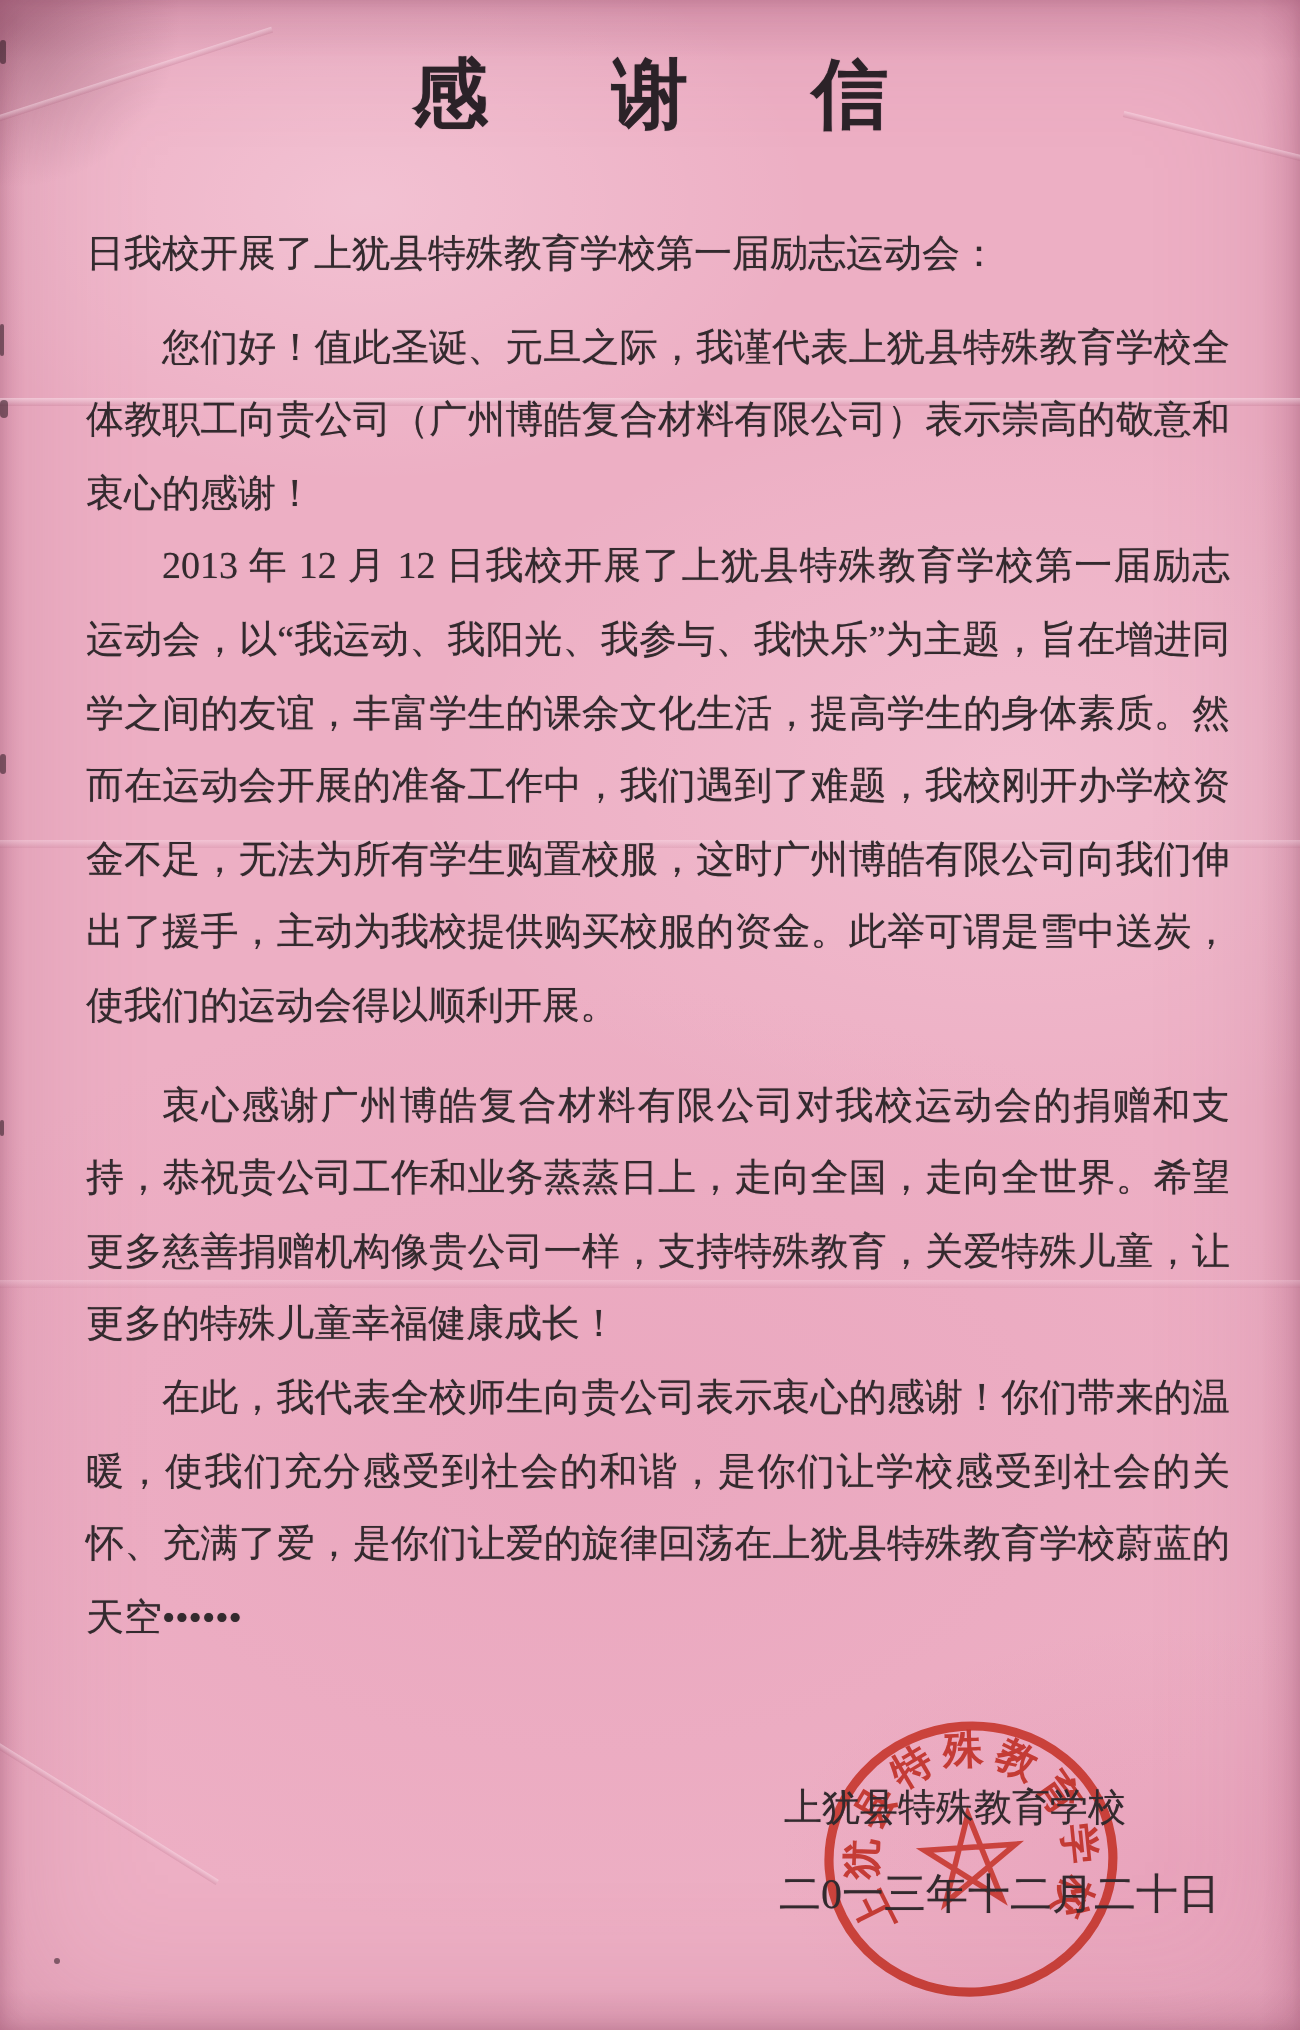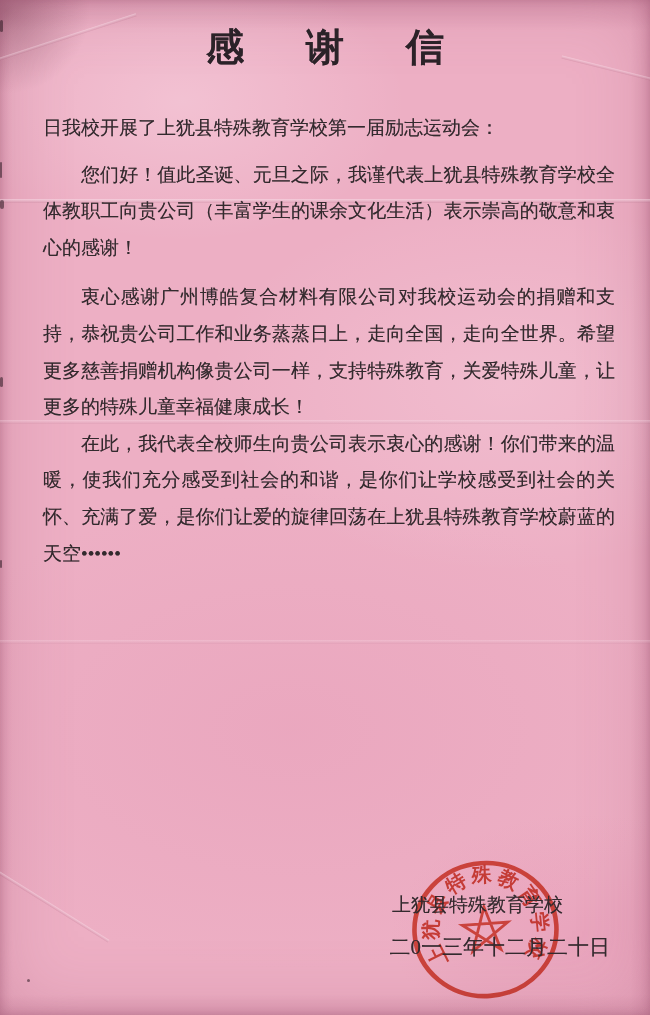--- a/index.html
+++ b/index.html
@@ -78,21 +78,22 @@
   <div class="edge-mark" style="left:0;top:162px;width:2px;height:16px"></div>
   <div class="edge-mark" style="left:0;top:200px;width:4px;height:9px"></div>
   <div class="edge-mark" style="left:0;top:377px;width:3px;height:10px"></div>
   <div class="edge-mark" style="left:0;top:560px;width:2px;height:8px"></div>
   <div class="edge-mark" style="left:27px;top:979px;width:3px;height:3px;border-radius:50%"></div>
 
   <h1 class="title">感谢信</h1>
 
   <div class="letter-body">
     <p class="salutation">日我校开展了上犹县特殊教育学校第一届励志运动会：</p>
-    <p class="para">您们好！值此圣诞、元旦之际，我谨代表上犹县特殊教育学校全体教职工向贵公司（丰富学生的课余文化生活）表示崇高的敬意和衷心的感谢！</p>
+    <p class="para">您们好！值此圣诞、元旦之际，我谨代表上犹县特殊教育学校全体教职工向贵公司（广州博皓复合材料有限公司）表示崇高的敬意和衷心的感谢！</p>
+    <p class="para">2013 年 12 月 12 日我校开展了上犹县特殊教育学校第一届励志运动会，以“我运动、我阳光、我参与、我快乐”为主题，旨在增进同学之间的友谊，丰富学生的课余文化生活，提高学生的身体素质。然而在运动会开展的准备工作中，我们遇到了难题，我校刚开办学校资金不足，无法为所有学生购置校服，这时广州博皓有限公司向我们伸出了援手，主动为我校提供购买校服的资金。此举可谓是雪中送炭，使我们的运动会得以顺利开展。</p>
     <p class="para gap">衷心感谢广州博皓复合材料有限公司对我校运动会的捐赠和支持，恭祝贵公司工作和业务蒸蒸日上，走向全国，走向全世界。希望更多慈善捐赠机构像贵公司一样，支持特殊教育，关爱特殊儿童，让更多的特殊儿童幸福健康成长！</p>
     <p class="para">在此，我代表全校师生向贵公司表示衷心的感谢！你们带来的温暖，使我们充分感受到社会的和谐，是你们让学校感受到社会的关怀、充满了爱，是你们让爱的旋律回荡在上犹县特殊教育学校蔚蓝的天空••••••</p>
   </div>
 
   <div class="sign-name">上犹县特殊教育学校</div>
   <div class="sign-date">二0一三年十二月二十日</div>
 
   <svg class="seal" width="152" height="146" viewBox="0 0 152 146" aria-hidden="true">
     <ellipse class="seal-ring" cx="75.5" cy="72.5" rx="71" ry="66.5" stroke-width="4.6" opacity="0.92"></ellipse>
     <path id="sealArc" d="M 41.6 106.4 A 48 48 0 1 1 109.4 106.4" fill="none"></path>

